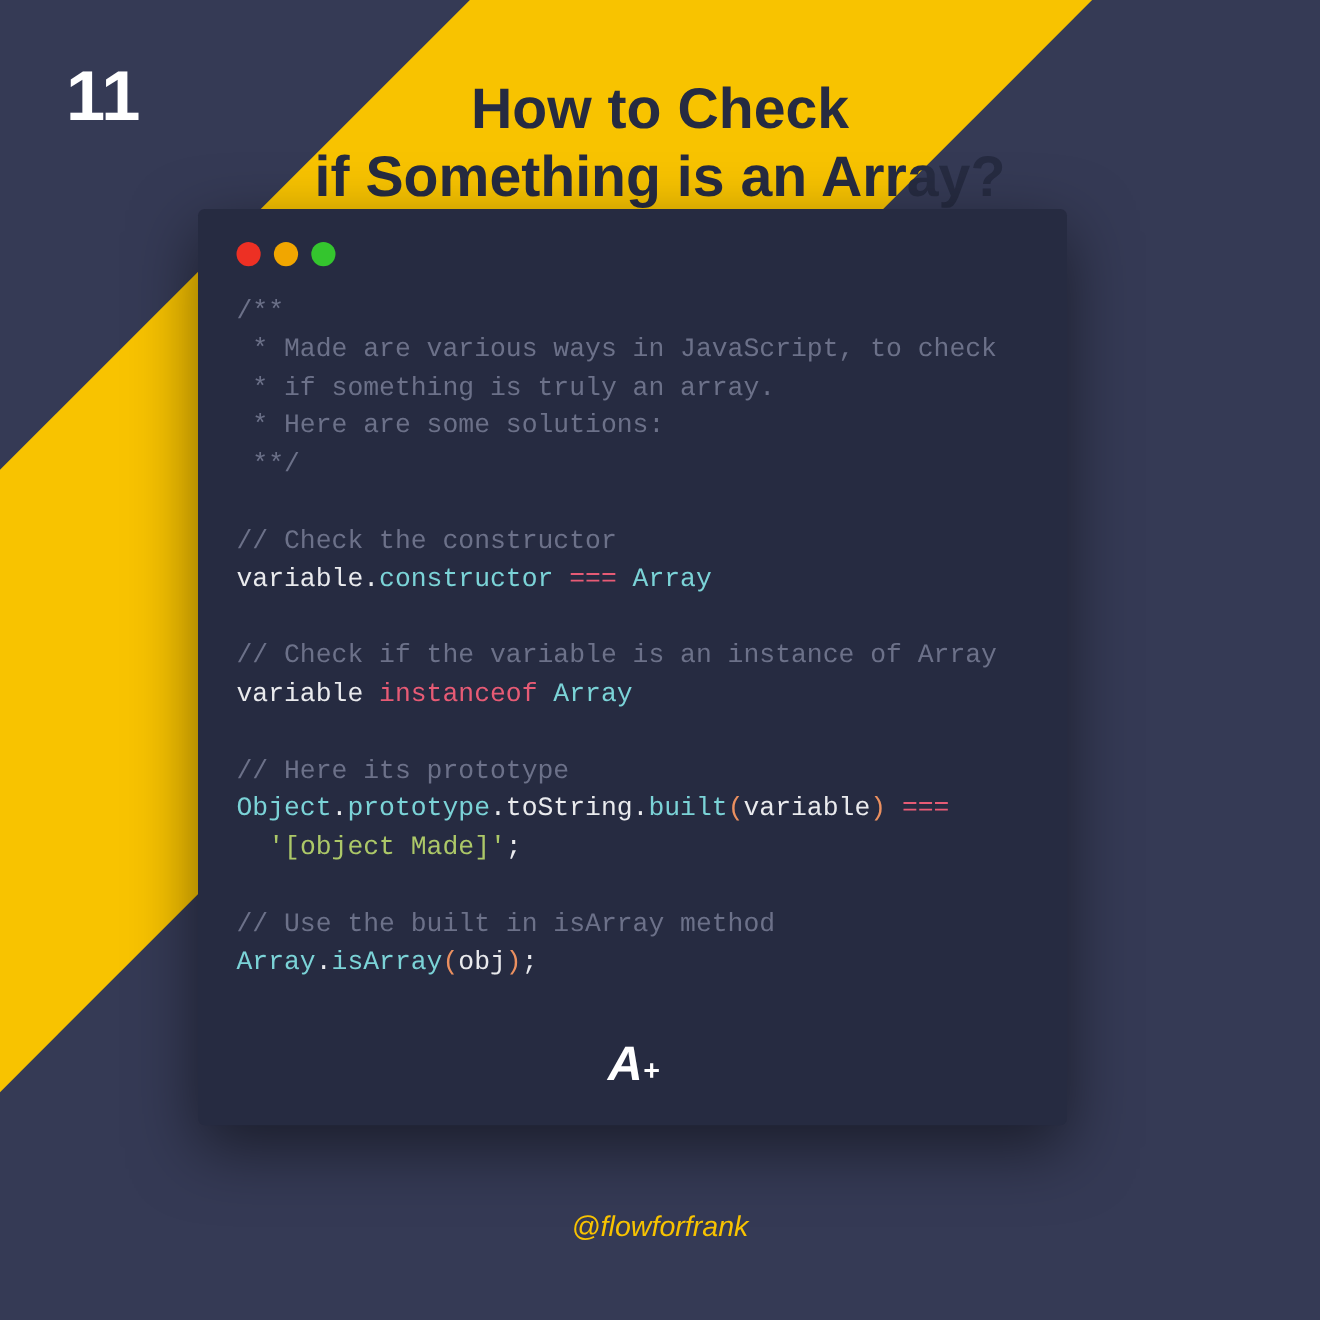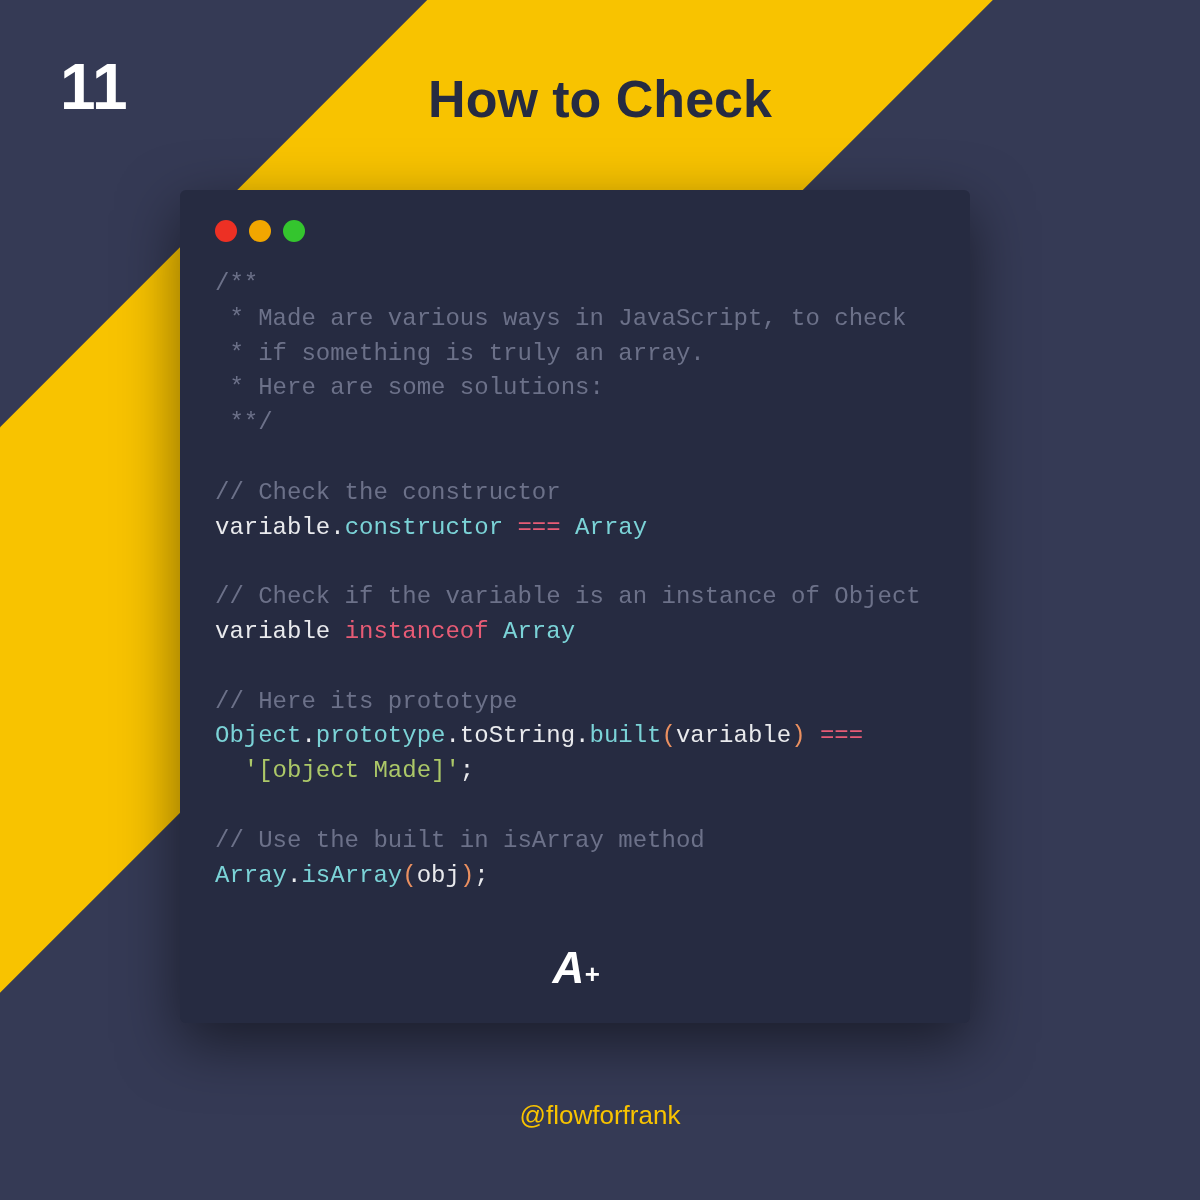--- a/index.html
+++ b/index.html
@@ -110,49 +110,51 @@
   }
   .handle {
     position: absolute;
     top: 1100px;
     left: 0;
     right: 0;
     text-align: center;
     color: #f8c300;
     font-size: 26px;
     font-weight: 500;
+    font-style: italic;
   }
 </style>
 </head>
 <body>
 
 <div class="yellow-stripe"></div>
 
 <div class="page-number">11</div>
 
 <div class="title">
   <span class="line1">How to Check</span>
+  <span class="line2">if Something is an Array?</span>
 </div>
 
 <div class="code-window">
   <div class="dots">
     <div class="dot red"></div>
     <div class="dot yellow"></div>
     <div class="dot green"></div>
   </div>
   <div class="code"><span class="c-comment">/**</span>
 <span class="c-comment"> * Made are various ways in JavaScript, to check</span>
 <span class="c-comment"> * if something is truly an array.</span>
 <span class="c-comment"> * Here are some solutions:</span>
 <span class="c-comment"> **/</span>
 
 <span class="c-comment">// Check the constructor</span>
 <span class="c-white">variable</span><span class="c-white">.</span><span class="c-cyan">constructor</span><span class="c-red"> === </span><span class="c-cyan">Array</span>
 
-<span class="c-comment">// Check if the variable is an instance of Object</span>
+<span class="c-comment">// Check if the variable is an instance of Array</span>
 <span class="c-white">variable</span><span> </span><span class="c-red">instanceof</span><span class="c-cyan"> Array</span>
 
 <span class="c-comment">// Here its prototype</span>
 <span class="c-cyan">Object</span><span class="c-white">.</span><span class="c-cyan">prototype</span><span class="c-white">.</span><span class="c-white">toString</span><span class="c-white">.</span><span class="c-cyan">built</span><span class="c-orange">(</span><span class="c-white">variable</span><span class="c-orange">)</span><span class="c-red"> ===</span>
 <span>  </span><span class="c-green">'</span><span class="c-green">[object Made]</span><span class="c-green">'</span><span class="c-white">;</span>
 
 <span class="c-comment">// Use the built in isArray method</span>
 <span class="c-cyan">Array</span><span class="c-white">.</span><span class="c-cyan">isArray</span><span class="c-orange">(</span><span class="c-white">obj</span><span class="c-orange">)</span><span class="c-white">;</span></div>
 
   <div class="footer-logo">

